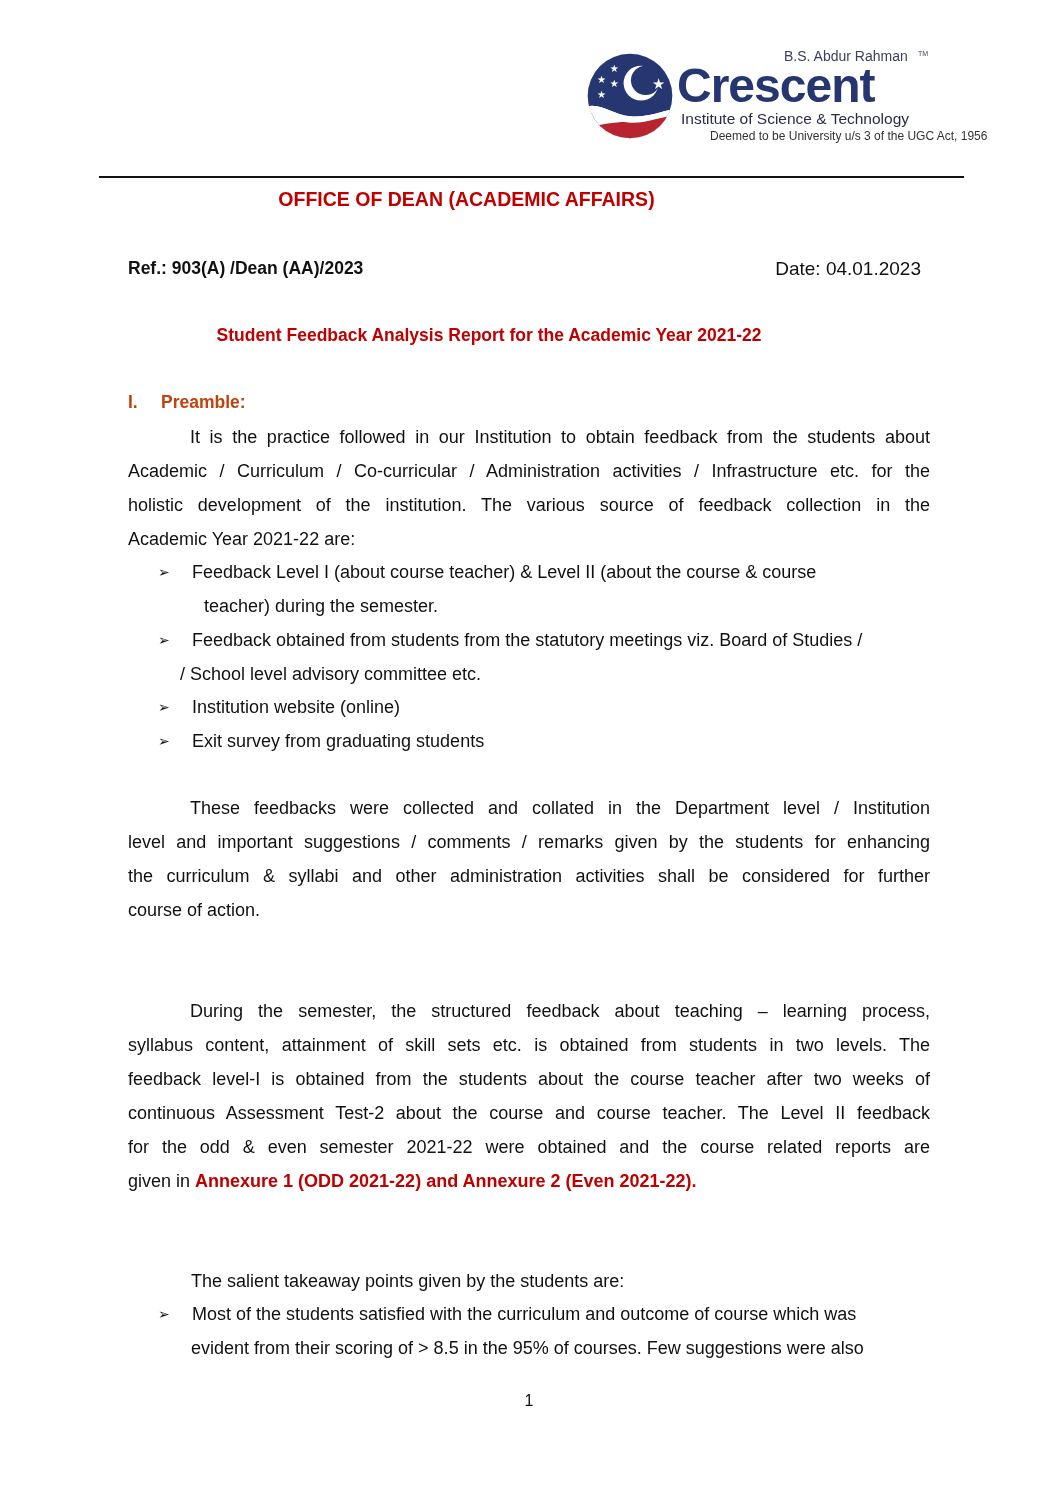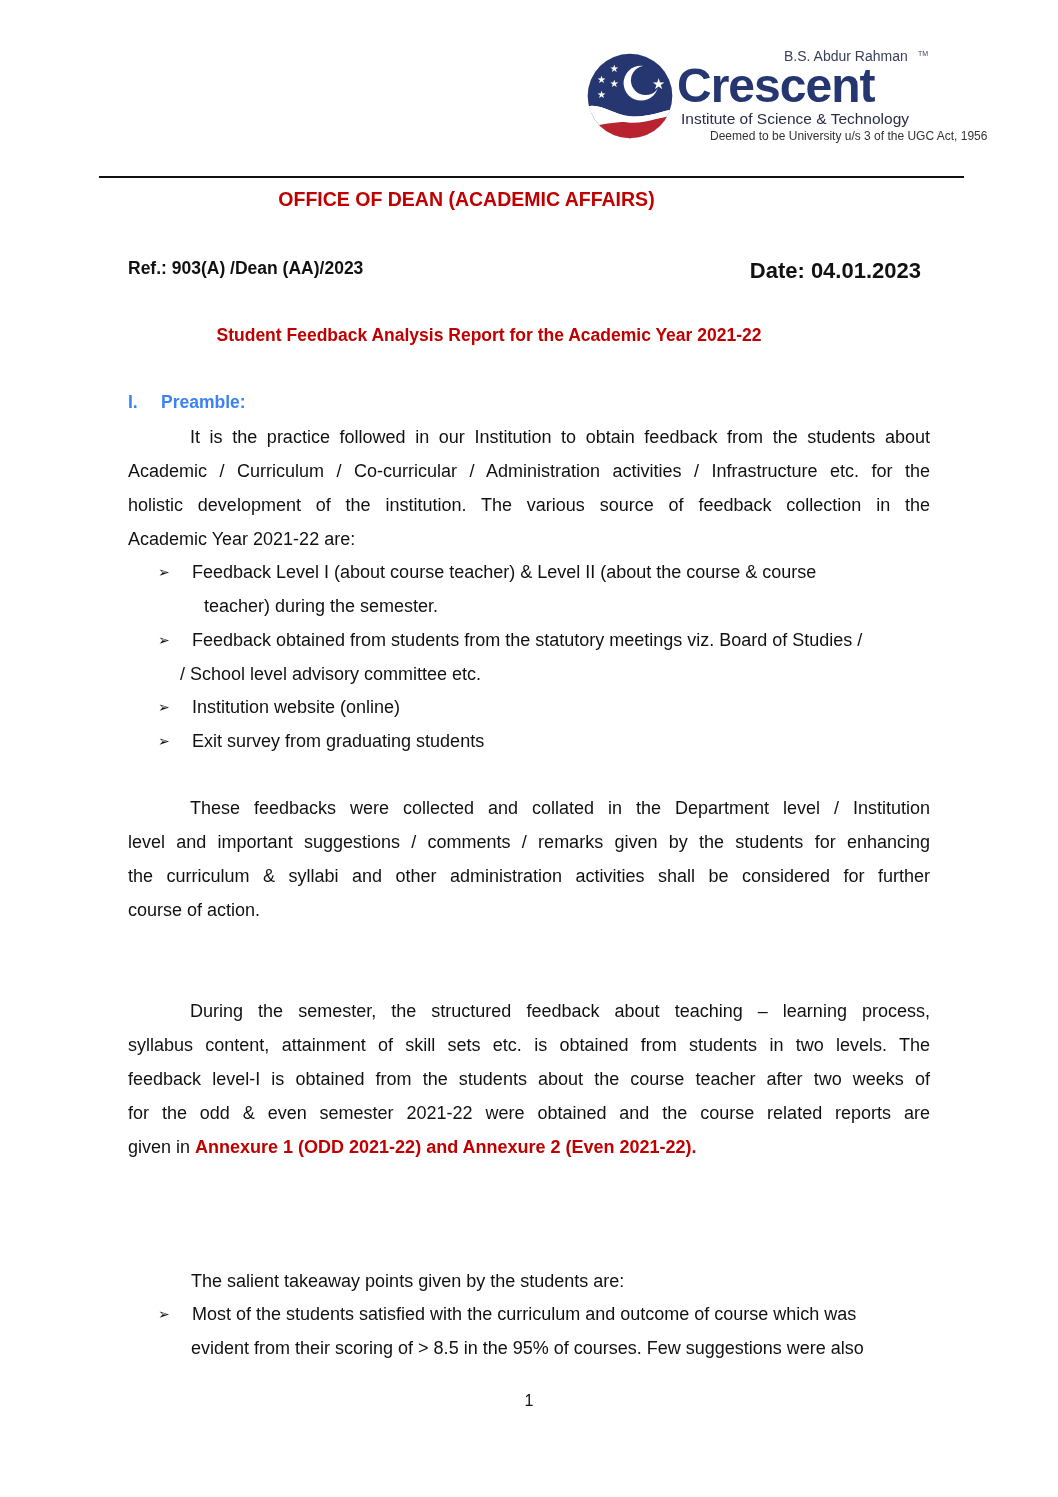--- a/index.html
+++ b/index.html
@@ -16,26 +16,26 @@
                  letter-spacing: -1px; line-height: 64px; white-space: nowrap; }
     .logo-sub { position: absolute; left: 97px; top: 62px; font-size: 15.5px; color: #2a2d45; white-space: nowrap; }
     .logo-deemed { position: absolute; left: 126px; top: 81px; font-size: 12px; color: #333; white-space: nowrap; }
 
     .rule { position: absolute; left: 99px; top: 176px; width: 865px; height: 2px; background: #111; }
 
     .office-title { position: absolute; left: 0; width: 933px; top: 188px; text-align: center;
                     font-size: 19.5px; font-weight: bold; color: #c00000; }
 
     .ref { position: absolute; left: 128px; top: 258px; font-size: 17.5px; font-weight: bold; }
-    .date { position: absolute; right: 137px; top: 258px; font-size: 22px; font-weight: bold; }
+    .date { position: absolute; right: 137px; top: 258px; font-size: 19px; font-weight: normal; }
 
     .report-title { position: absolute; left: 0; width: 978px; top: 325px; text-align: center;
                     font-size: 17.5px; font-weight: bold; color: #c00000; }
 
-    .heading { position: absolute; font-size: 17.5px; font-weight: bold; color: #3b82f6; }
+    .heading { position: absolute; font-size: 17.5px; font-weight: bold; color: #c2410c; }
     .heading .num { display: inline-block; }
 
     .para { position: absolute; left: 128px; width: 802px; font-size: 18px; line-height: 34px;
             text-align: justify; text-align-last: left; }
     .para .indent { display: inline-block; width: 62px; }
     .line-j { display: block; text-align: justify; text-align-last: justify; height: 34px; }
     .line-l { display: block; text-align: left; height: 34px; }
 
     .bullet-row { position: absolute; left: 158px; font-size: 18px; line-height: 34px; white-space: nowrap; }
     .arrow { position: absolute; left: 0; top: 0; width: 14px; font-size: 14px; }
@@ -125,20 +125,21 @@
     <span class="line-j">level and important suggestions / comments / remarks given by the students for enhancing</span>
     <span class="line-j">the curriculum &amp; syllabi and other administration activities shall be considered for further</span>
     <span class="line-l">course of action.</span>
   </div>
 
 
   <div class="para" style="top:994px;">
     <span class="line-j"><span class="indent"></span><span>During the semester, the structured feedback about teaching – learning process,</span></span>
     <span class="line-j">syllabus content, attainment of skill sets etc. is obtained from students in two levels. The</span>
     <span class="line-j">feedback level-I is obtained from the students about the course teacher after two weeks of</span>
+    <span class="line-j">continuous Assessment Test-2 about the course and course teacher. The Level II feedback</span>
     <span class="line-j">for the odd &amp; even semester 2021-22 were obtained and the course related reports are</span>
     <span class="line-l"><span>given in </span><span class="red-bold">Annexure 1 (ODD 2021-22) and Annexure 2 (Even 2021-22).</span></span>
   </div>
 
   <div class="bullet-row" style="top:1264px; left:191px;">The salient takeaway points given by the students are:</div>
 
   <div class="bullet-row" style="top:1297px;">
     <span class="arrow">➢</span>
     <span class="bullet-text">Most of the students satisfied with the curriculum and outcome of course which was</span>
   </div>

